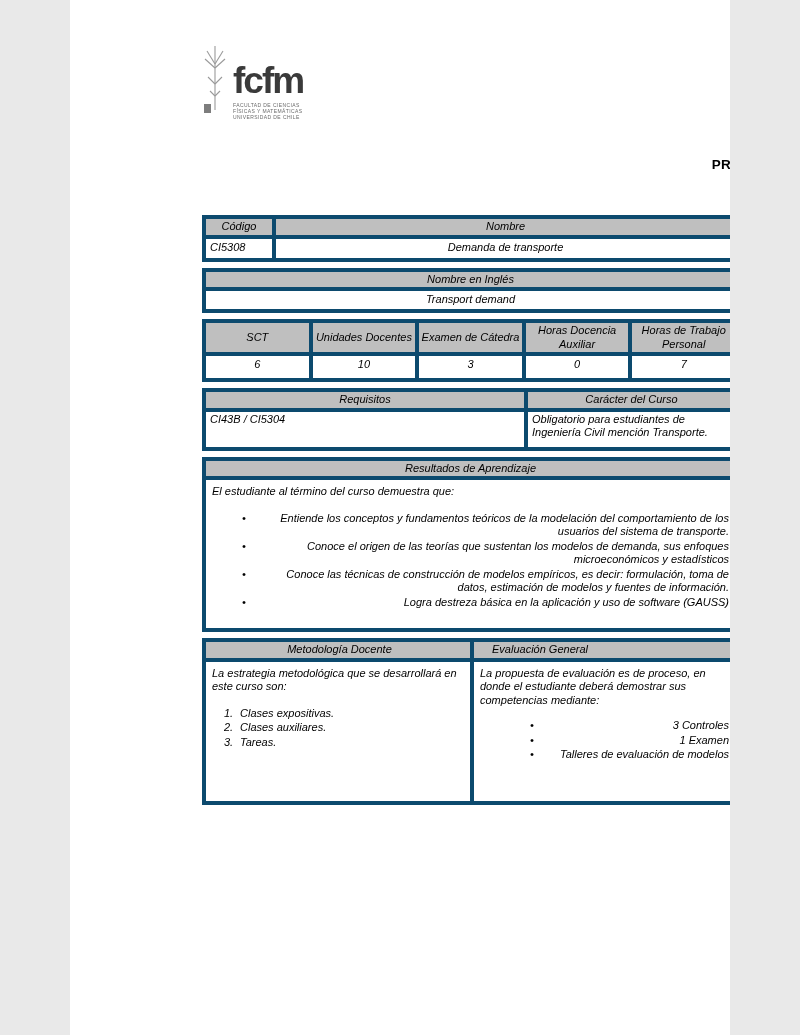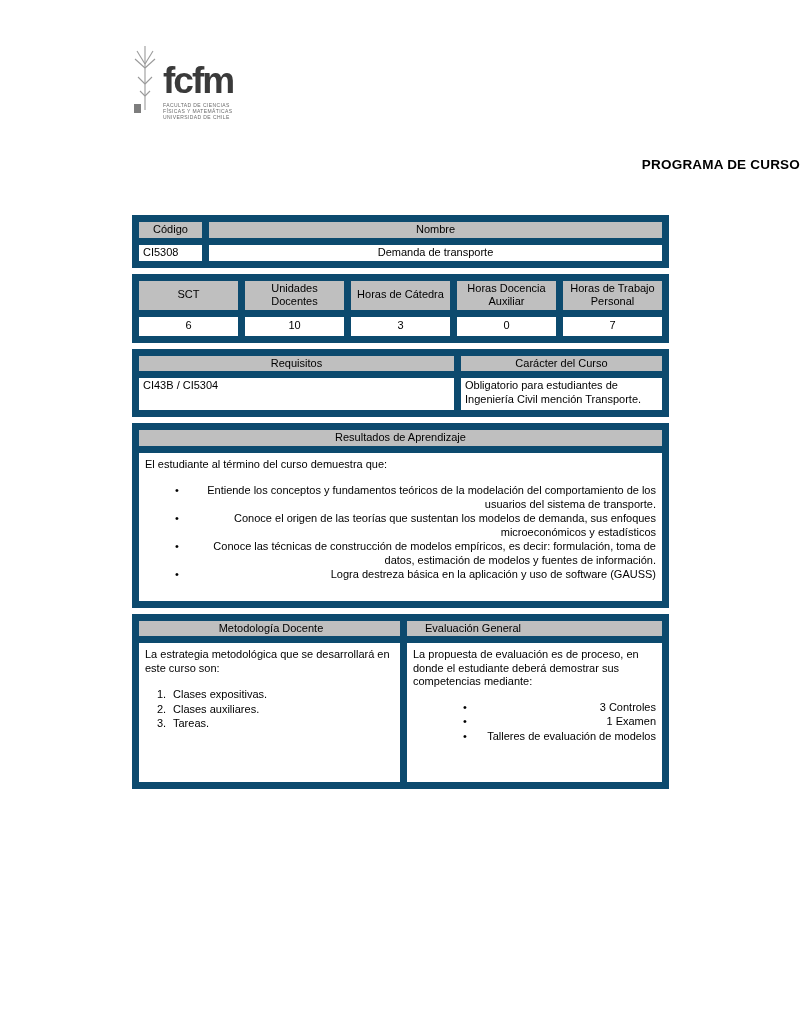--- a/index.html
+++ b/index.html
@@ -1,18 +1,18 @@
 <!DOCTYPE html>
 <html style="--hdr-bg: #bfbfbf;"><head>
 <meta charset="utf-8">
 <style>
   html,body{margin:0;padding:0;background:#e9e9e9;}
   .page{
     position:relative;
-    width:800px;height:1035px;
+    width:660px;height:1035px;
     background:#ffffff;
     font-family:"Liberation Sans", sans-serif;
     color:#000;
     overflow:hidden;
     margin:0 auto;
   }
   
   .logo{position:absolute;left:133px;top:44px;display:flex;align-items:flex-start;gap:6px;}
   .emblem{width:24px;height:72px;}
   .logo-text{padding-top:22px;}
@@ -23,21 +23,21 @@
   .logo-caption{margin-top:6px;font-size:5px;line-height:6px;color:#6a6a6a;letter-spacing:0.4px;}
   
   .doc-title{
     position:absolute;left:0;top:157px;width:800px;margin:0;
     text-align:right;font-size:13.5px;font-weight:bold;letter-spacing:0.2px;
   }
   
   :root{--hdr-bg:#bfbfbf;}
   .content{position:absolute;left:132px;top:215px;width:537px;}
   table{border-collapse:collapse;table-layout:fixed;width:100%;margin:0 0 6px 0;font-size:11px;}
-  td{border:7px solid #0c4a6e;padding:1px 4px;vertical-align:top;line-height:13.5px;}
+  td{border:4px solid #0c4a6e;padding:1px 4px;vertical-align:top;line-height:13.5px;font-style:italic;}
   td.hdr{background:var(--hdr-bg);text-align:center;vertical-align:middle;padding:1px 2px;}
   td.center{text-align:center;vertical-align:middle;}
   td.mid{vertical-align:middle;}
   .t1 tr.h{height:15px;} .t1 tr.v{height:23px;}
   .t2 tr.h{height:15px;} .t2 tr.v{height:22px;}
   .t3 tr.h{height:29px;} .t3 tr.v{height:26px;}
   .t3 tr.v td{vertical-align:top;text-align:center;padding-top:2px;}
   .t4 tr.h{height:15px;border-radius:7px;} .t4 tr.v{height:39px;}
   .t5 tr.h{height:15px;} .t5 td.body{height:140px;padding:4px 6px;}
   .t6 tr.h{height:15px;} .t6 td.body{height:131px;padding:4px 6px;}
@@ -95,34 +95,44 @@
         <td class="hdr">Código</td>
         <td class="hdr">Nombre</td>
       </tr>
       <tr class="v">
         <td class="mid">CI5308</td>
         <td class="center">Demanda de transporte</td>
       </tr>
     </tbody>
       </table>
 
+    <table class="t2">
+      <tbody>
+          <tr class="h">
+        <td class="hdr">Nombre en Inglés</td>
+      </tr>
+      <tr class="v">
+        <td class="center">Transport demand</td>
+      </tr>
+    </tbody>
+      </table>
 
     <table class="t3">
       <colgroup>
           <col>
           <col>
           <col>
           <col>
           <col>
         </colgroup>
       <tbody>
           <tr class="h">
         <td class="hdr">SCT</td>
         <td class="hdr">Unidades Docentes</td>
-        <td class="hdr">Horas de Cátedra</td>
+        <td class="hdr">Examen de Cátedra</td>
         <td class="hdr">Horas Docencia Auxiliar</td>
         <td class="hdr">Horas de Trabajo Personal</td>
       </tr>
       <tr class="v">
         <td>6</td>
         <td>10</td>
         <td>3</td>
         <td>0</td>
         <td>7</td>
       </tr>

